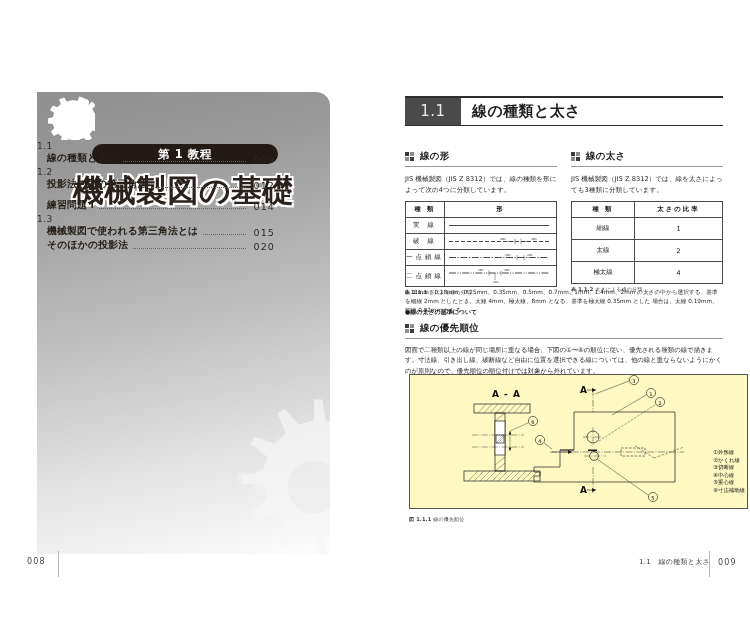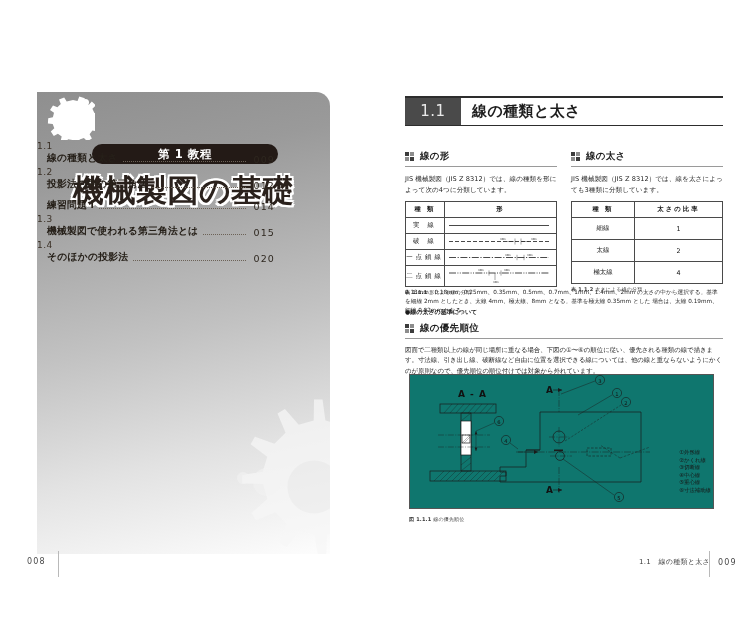--- a/index.html
+++ b/index.html
@@ -103,21 +103,21 @@
 
   .note{margin-top:13px;}
   .note-t{font-size:6px;font-weight:bold;color:#1b1b1b;margin-bottom:3px;}
   .note-b{font-size:5.7px;line-height:9px;color:#1e1e1e;}
 
   .sec2{position:absolute;left:30px;top:322px;width:318px;}
   .sec2 .body{font-size:6.4px;line-height:10.4px;color:#1e1e1e;margin-top:6px;}
 
   .figbox{
     position:absolute;left:34px;top:374px;width:303px;height:133px;
-    border:.8px solid #555;background:#0f766e;
+    border:.8px solid #555;background:#fef9c3;padding-left:34px;
   }
   .figcap{position:absolute;left:34px;top:516px;font-size:5px;color:#3b3b3b;letter-spacing:.2px;}
   .figcap b{font-weight:bold;}
 
   .legend{position:absolute;right:2px;top:74px;font-size:5.4px;line-height:7.6px;color:#171717;}
 
   .right-folio{position:absolute;right:0;top:557px;display:flex;align-items:center;gap:0;}
   .rf-text{font-size:7px;color:#3a3a3a;letter-spacing:.3px;}
   .rf-rule{width:1px;height:26px;background:#b9b9b9;position:absolute;right:40px;top:-6px;}
   .rf-num{font-size:8px;color:#4a4a4a;letter-spacing:1.2px;width:32px;text-align:left;padding-left:8px;}
@@ -174,21 +174,20 @@
           <span class="toc-label">練習問題 i</span>
           <span class="toc-dots"></span>
           <span class="toc-page">014</span>
         </div>
         <div class="toc-num">1.3</div>
         <div class="toc-row">
           <span class="toc-label">機械製図で使われる第三角法とは</span>
           <span class="toc-dots"></span>
           <span class="toc-page">015</span>
         </div>
-        <div class="toc-num">1.4</div>
         <div class="toc-row">
           <span class="toc-label">そのほかの投影法</span>
           <span class="toc-dots"></span>
           <span class="toc-page">020</span>
         </div>
         <div class="toc-gap"></div>
       </div>
 
     <div class="left-rule"></div>
     <div class="left-folio">008</div>

